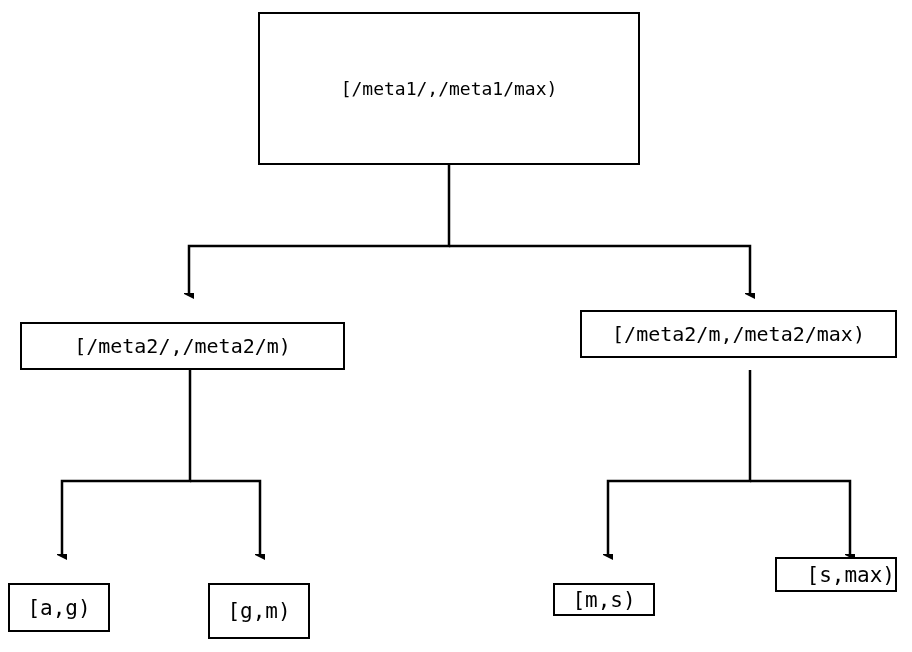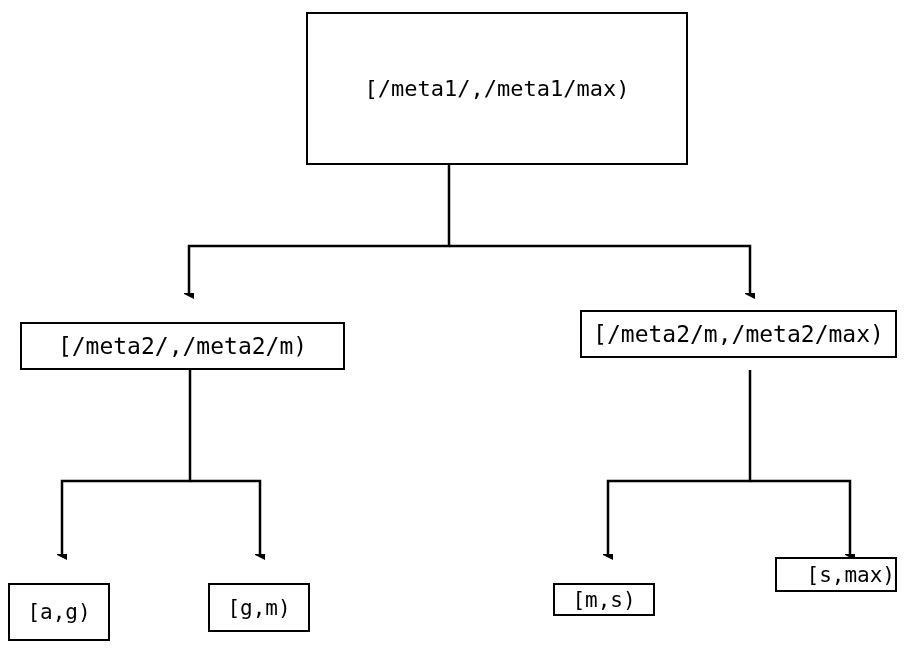--- a/index.html
+++ b/index.html
@@ -20,25 +20,24 @@
     box-sizing: border-box;
     border: 2px solid #000000;
     background: #ffffff;
     display: flex;
     align-items: center;
     justify-content: center;
     color: #000000;
     white-space: pre;
   }
   .node-root {
-    font-size: 22px;
-    margin-left: 48px;
+    font-size: 18px;
   }
   .node-mid {
-    font-size: 23px;
+    font-size: 20px;
   }
   .node-leaf {
     font-size: 21px;
   }
   .edge-layer {
     position: absolute;
     left: 0;
     top: 0;
     width: 912px;
     height: 652px;
@@ -84,25 +83,25 @@
   </div>
 
   <div class="node node-mid" style="left:20px; top:322px; width:325px; height:48px;">
     <span>[/meta2/,/meta2/m)</span>
   </div>
 
   <div class="node node-mid" style="left:580px; top:310px; width:317px; height:48px;">
     <span>[/meta2/m,/meta2/max)</span>
   </div>
 
-  <div class="node node-leaf" style="left:8px; top:583px; width:102px; height:58px;">
+  <div class="node node-leaf" style="left:8px; top:583px; width:102px; height:49px;">
     <span>[a,g)</span>
   </div>
 
-  <div class="node node-leaf" style="left:208px; top:583px; width:102px; height:49px;">
+  <div class="node node-leaf" style="left:208px; top:583px; width:102px; height:56px;">
     <span>[g,m)</span>
   </div>
 
   <div class="node node-leaf" style="left:553px; top:583px; width:102px; height:33px;">
     <span>[m,s)</span>
   </div>
 
   <div class="node node-leaf" style="left:775px; top:557px; width:122px; height:35px;justify-content:flex-end;">
     <span>[s,max)</span>
   </div>

